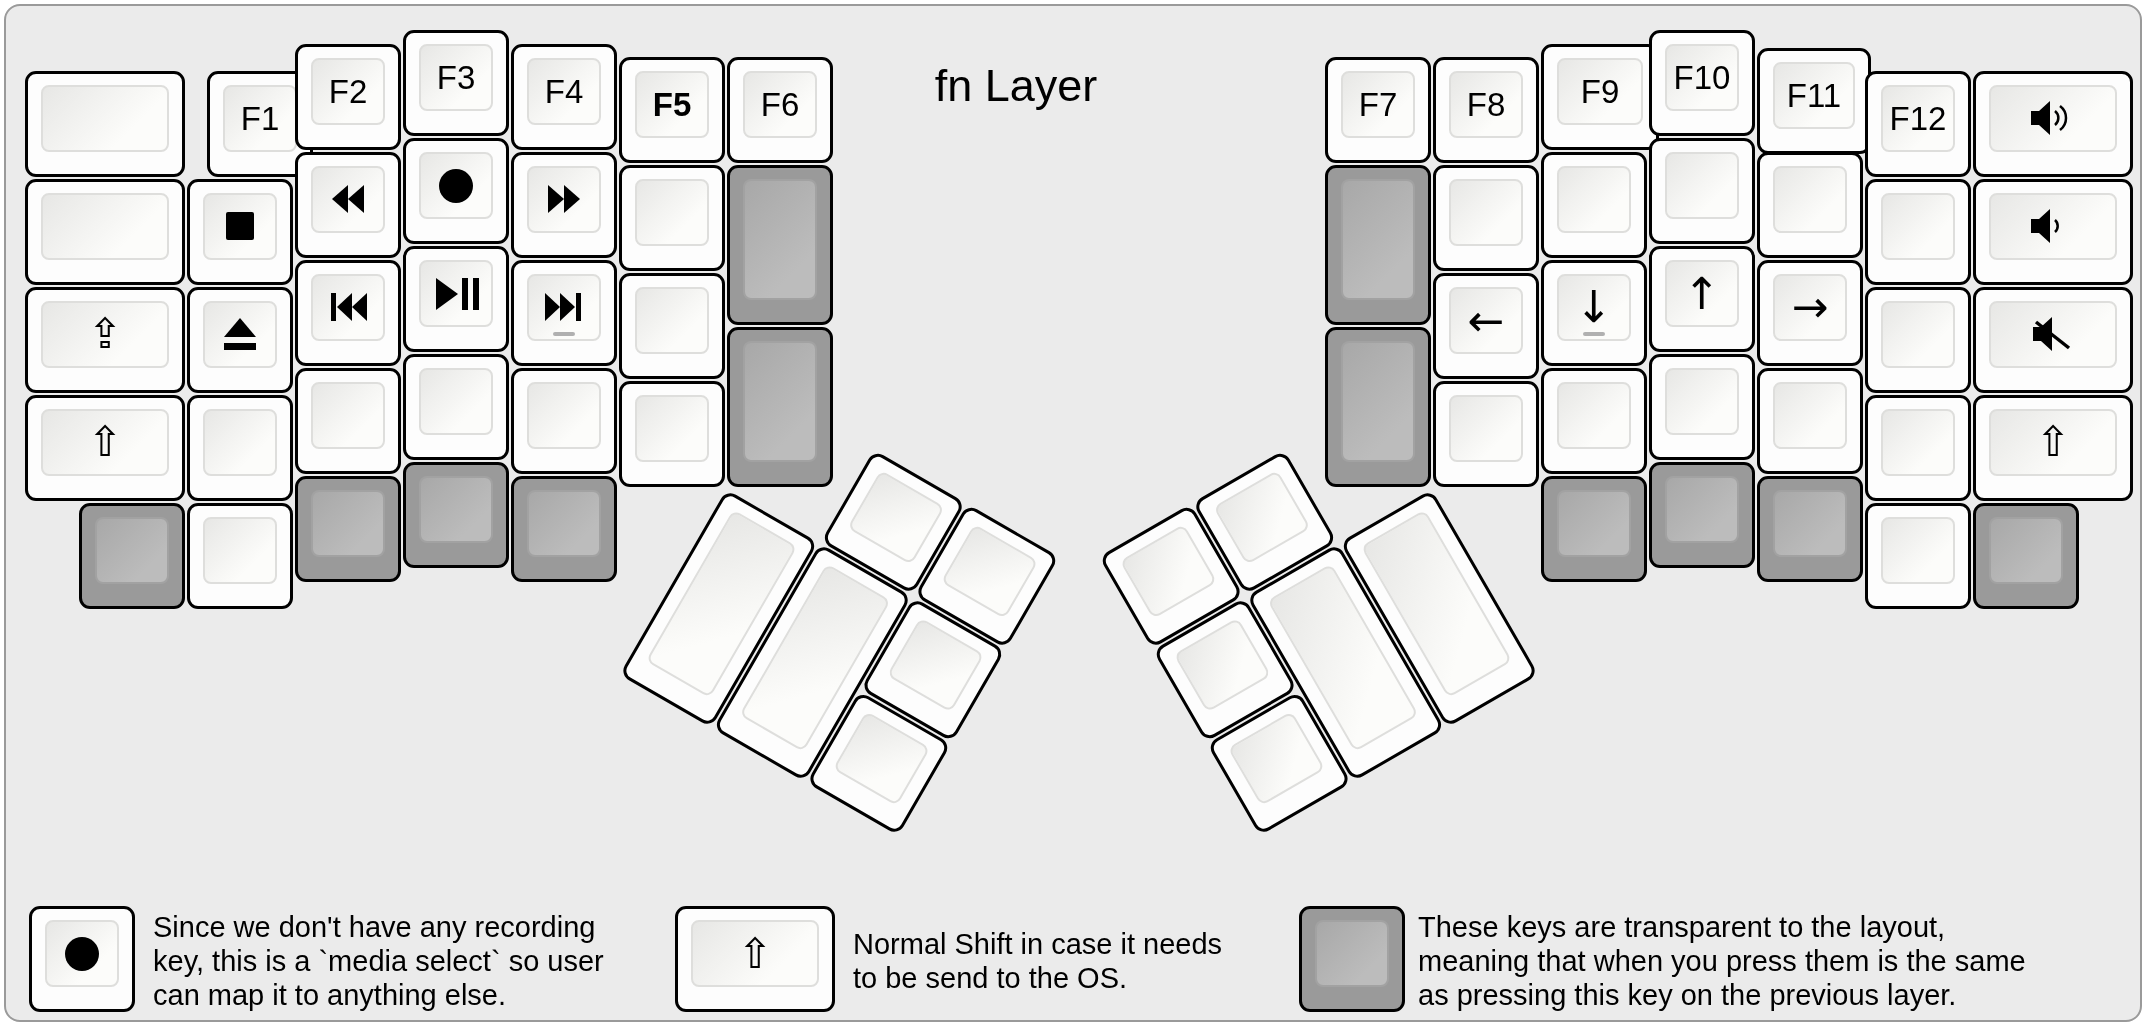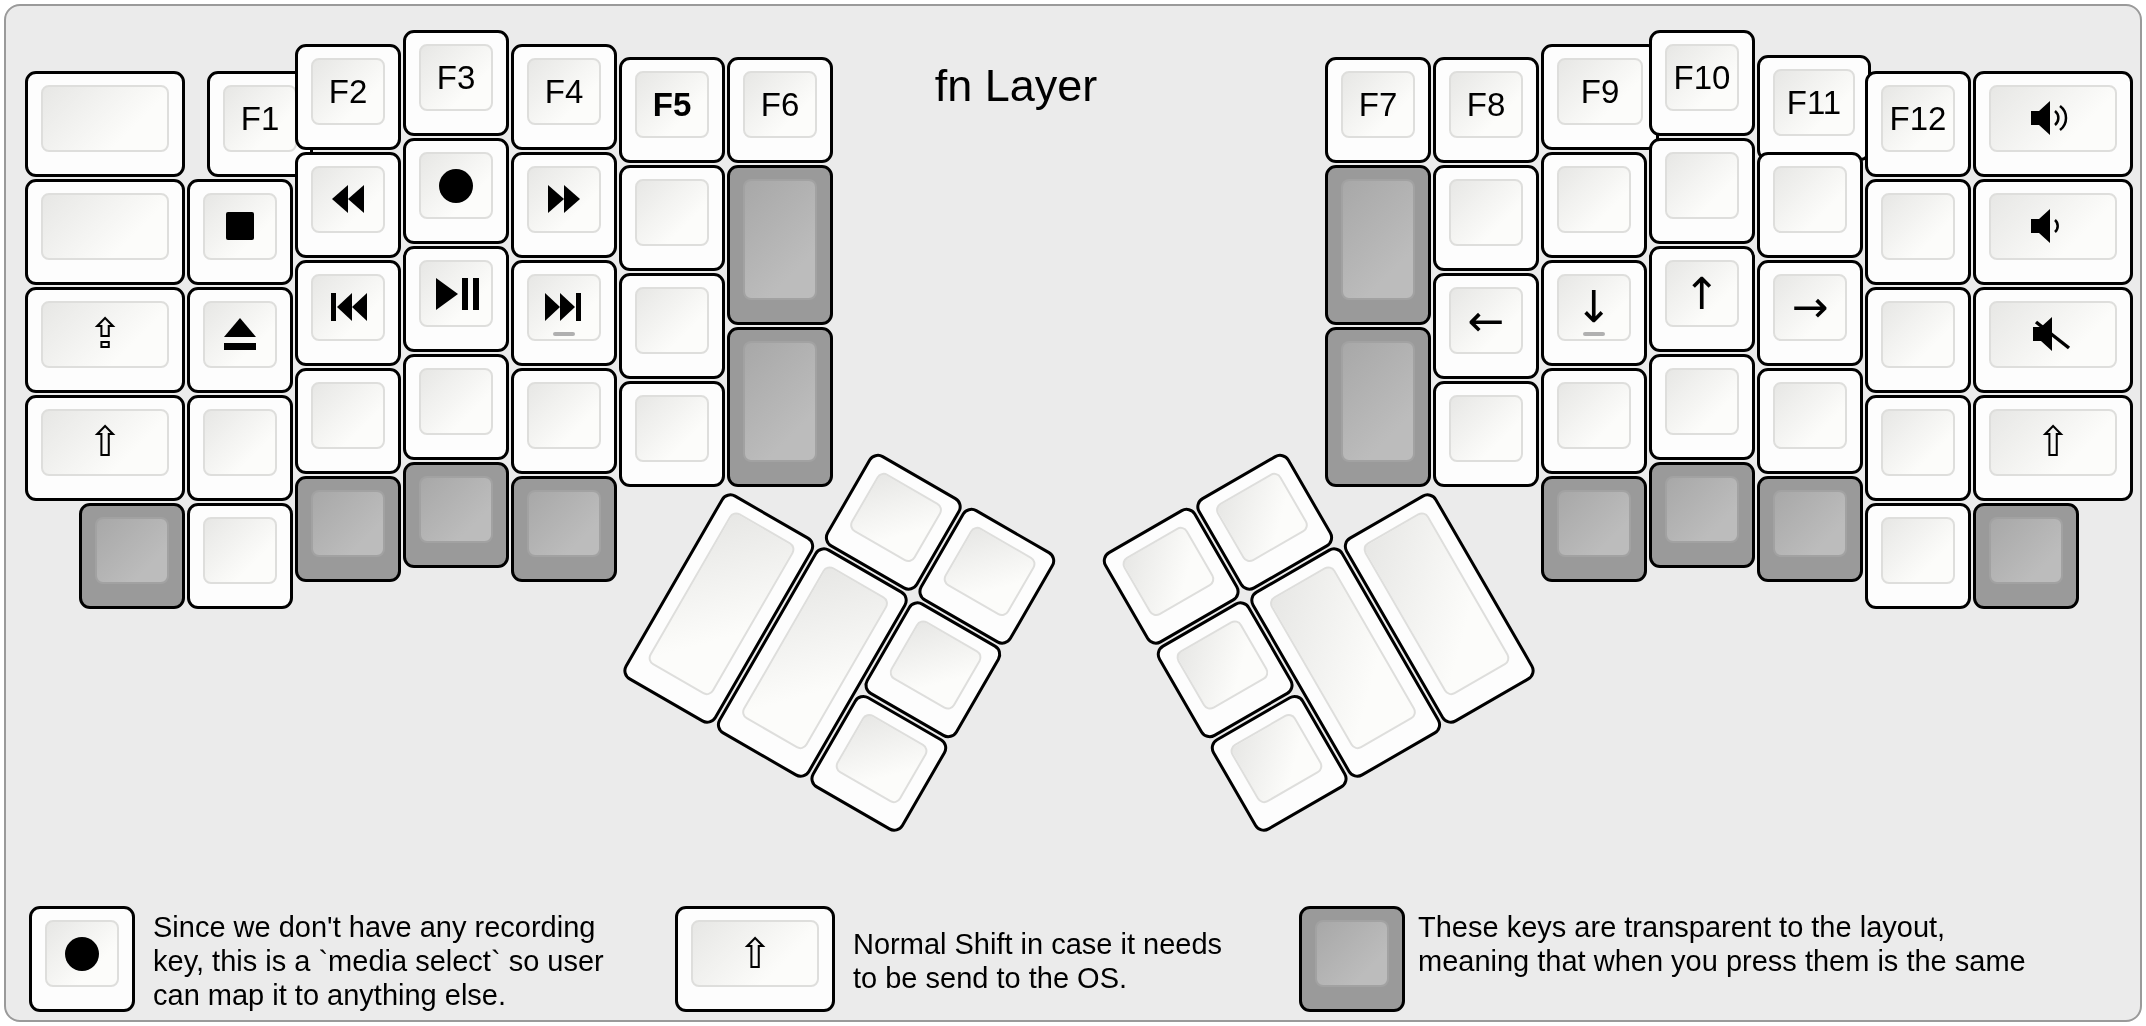--- a/index.html
+++ b/index.html
@@ -315,21 +315,21 @@
           </div>
         </div>
       </div>
       <div class="key" style="left: 324px; top: 0px; width: 108px; height: 108px;">
         <div class="kouter">
           <div class="kcap">
             <span class="klabel">F10</span>
           </div>
         </div>
       </div>
-      <div class="key" style="left: 432px; top: 25px; width: 116px; height: 108px;">
+      <div class="key" style="left: 432px; top: 18px; width: 116px; height: 108px;">
         <div class="kouter">
           <div class="kcap">
             <span class="klabel">F11</span>
           </div>
         </div>
       </div>
       <div class="key" style="left: 540px; top: 40.5px; width: 108px; height: 108px;">
         <div class="kouter">
           <div class="kcap">
             <span class="klabel">F12</span>
@@ -604,16 +604,17 @@
         <div class="note-key" style="left: 1292px; width: 106px;">
           <div class="key gray" style="left: 0px; top: 0px; width: 108px; height: 108px;">
             <div class="kouter">
               <div class="kcap"></div>
             </div>
           </div>
         </div>
         <div class="note-text" style="left: 1412px;">
           <div>These keys are transparent to the layout,</div>
           <div>meaning that when you press them is the same</div>
+          <div>as pressing this key on the previous layer.</div>
         </div>
       </div>
     </div>
 </div>
 
 </body></html>

